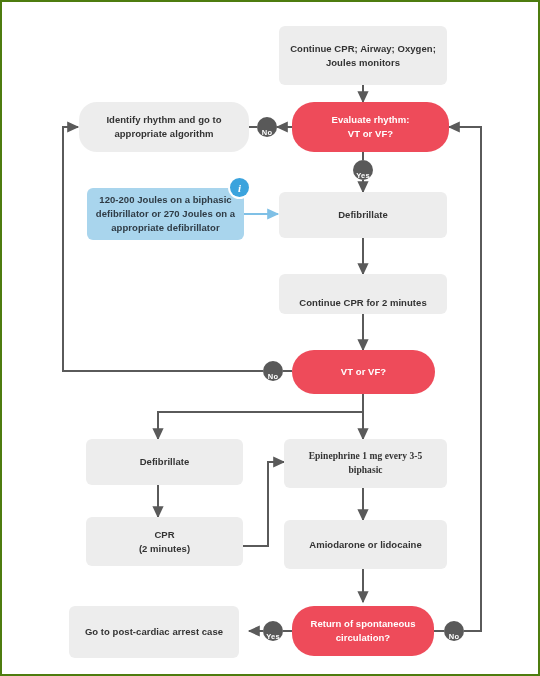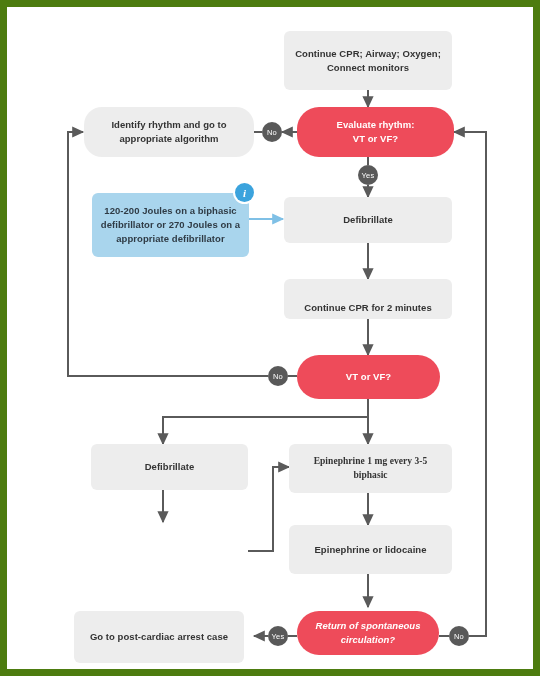--- a/index.html
+++ b/index.html
@@ -8,21 +8,21 @@
     background: #ffffff;
   }
   body {
     font-family: "Liberation Sans", sans-serif;
   }
   #canvas {
     position: relative;
     width: 540px;
     height: 676px;
     background: #ffffff;
-    border: 7px solid #4d7c0f;
+    border: 2px solid #4d7c0f;
     box-sizing: border-box;
     overflow: hidden;
   }
   #wires {
     position: absolute;
     left: 0;
     top: 0;
     width: 540px;
     height: 676px;
     pointer-events: none;
@@ -57,23 +57,23 @@
   }
   .badge {
     position: absolute;
     box-sizing: border-box;
     width: 20px;
     height: 20px;
     border-radius: 50%;
     background: #595959;
     color: #ffffff;
     font-size: 7.5px;
-    font-weight: normal;
+    font-weight: bold;
     display: flex;
-    align-items: center;
+    align-items: flex-end;
     justify-content: center;
     letter-spacing: 0.2px;
   }
   .info-badge {
     position: absolute;
     box-sizing: border-box;
     width: 19px;
     height: 19px;
     border-radius: 50%;
     background: #3ba3dd;
@@ -138,21 +138,21 @@
     </g>
     <g stroke="#7fc0e6" stroke-width="2" fill="none">
 
       <path d="M242,212 L276,212" marker-end="url(#ahb)"></path>
     </g>
   </svg>
 
   <div class="node grey" style="left:277px; top:24px; width:168px; height:59px;">
     <span>
       <span>Continue CPR; Airway; Oxygen;</span><br>
-      <span>Connect monitors</span>
+      <span>Joules monitors</span>
     </span>
   </div>
 
   <div class="node red" style="left:290px; top:100px; width:157px; height:50px;">
     <span>
       <span>Evaluate rhythm:</span><br>
       <span>VT or VF?</span>
     </span>
   </div>
 
@@ -164,21 +164,21 @@
     <span>Yes</span>
   </div>
 
   <div class="node grey" style="left:77px; top:100px; width:170px; height:50px;border-radius:18px;">
     <span>
       <span>Identify rhythm and go to</span><br>
       <span>appropriate algorithm</span>
     </span>
   </div>
 
-  <div class="node blue" style="left:85px; top:186px; width:157px; height:64px;">
+  <div class="node blue" style="left:85px; top:186px; width:157px; height:52px;">
     <span>
       <span>120-200 Joules on a biphasic</span><br>
       <span>defibrillator or 270 Joules on a</span><br>
       <span>appropriate defibrillator</span>
     </span>
   </div>
 
   <div class="info-badge" style="left:228px; top:176px;">
     <span>i</span>
   </div>
@@ -196,33 +196,39 @@
   </div>
 
   <div class="badge" style="left:261px; top:359px;">
     <span>No</span>
   </div>
 
   <div class="node grey" style="left:84px; top:437px; width:157px; height:46px;">
     <span>Defibrillate</span>
   </div>
 
+  <div class="node grey" style="left:84px; top:515px; width:157px; height:49px;">
+    <span>
+      <span>CPR</span><br>
+      <span>(2 minutes)</span>
+    </span>
+  </div>
 
   <div class="node grey" style="left:282px; top:437px; width:163px; height:49px;font-family:Liberation Serif, serif;">
     <span>
       <span>Epinephrine 1 mg every 3-5</span><br>
       <span>biphasic</span>
     </span>
   </div>
 
   <div class="node grey" style="left:282px; top:518px; width:163px; height:49px;">
-    <span>Epinephrine or lidocaine</span>
-  </div>
-
-  <div class="node red" style="left:290px; top:604px; width:142px; height:44px;font-style:italic;">
+    <span>Amiodarone or lidocaine</span>
+  </div>
+
+  <div class="node red" style="left:290px; top:604px; width:142px; height:50px;">
     <span>
       <span>Return of spontaneous</span><br>
       <span>circulation?</span>
     </span>
   </div>
 
   <div class="badge" style="left:261px; top:619px;">
     <span>Yes</span>
   </div>
 

